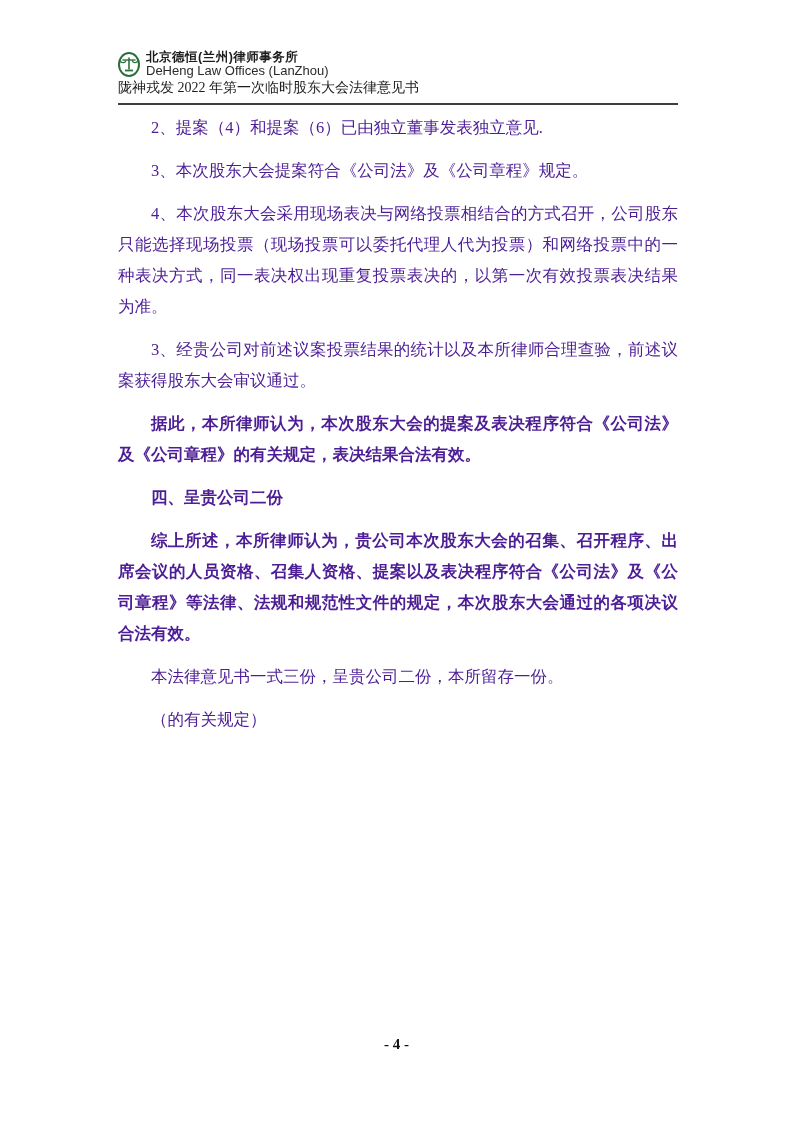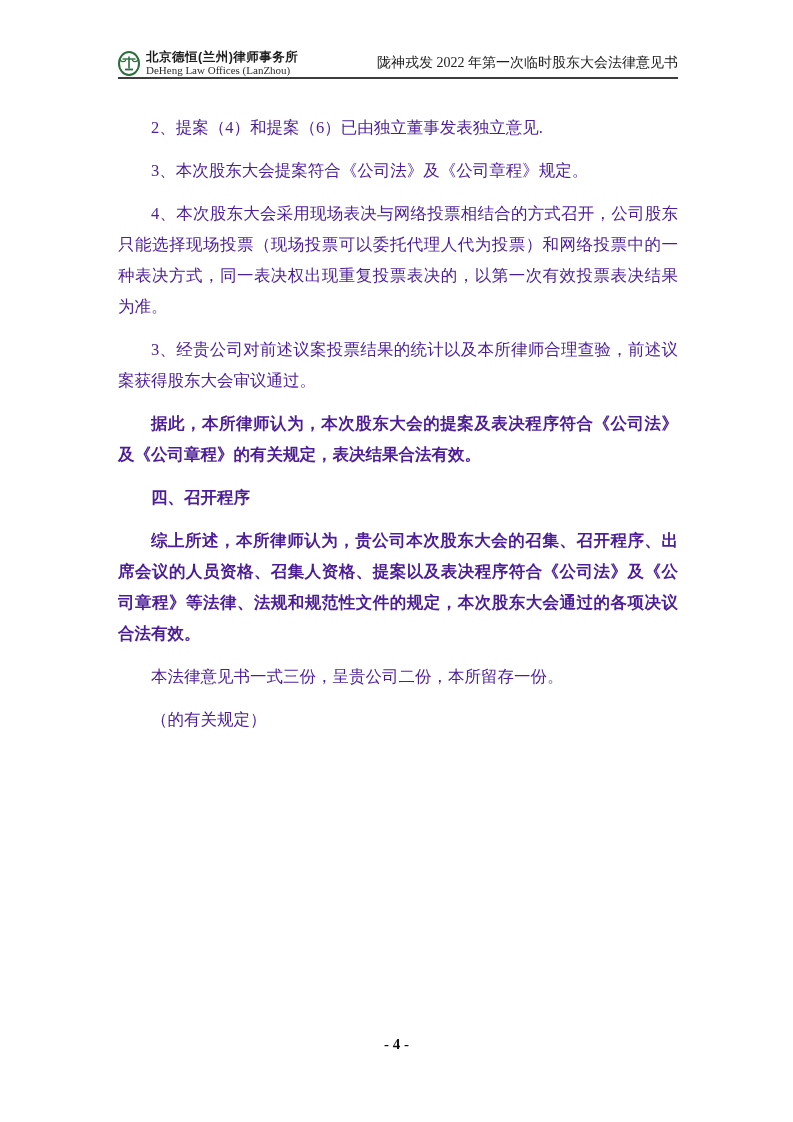--- a/index.html
+++ b/index.html
@@ -18,22 +18,24 @@
     color: #151515;
   }
   
   .header {
     position: absolute;
     left: 118px;
     top: 50px;
     width: 560px;
     display: flex;
     justify-content: space-between;
-    align-items: center;
+    align-items: flex-start;
     border-bottom: 2px solid #3d3d3d;
+    padding-bottom: 5px;
+    flex-direction: column;
   }
   .brand {
     display: flex;
     align-items: center;
     gap: 6px;
   }
   .brand-logo {
     width: 22px;
     height: 25px;
     flex: 0 0 auto;
@@ -44,22 +46,22 @@
     line-height: 1.15;
   }
   .brand-cn {
     font-family: "Liberation Sans", "DejaVu Sans", sans-serif;
     font-size: 12.5px;
     font-weight: bold;
     color: #1c1c1c;
     letter-spacing: 0.5px;
   }
   .brand-en {
-    font-family: Liberation Serif, serif;
-    font-size: 11px;
+    font-family: Liberation Sans, sans-serif;
+    font-size: 13px;
     color: #2a2a2a;
   }
   .doc-title {
     font-size: 14px;
     color: #1c1c1c;
     padding-bottom: 1px;
     white-space: nowrap;
   }
   
   .content {
@@ -119,21 +121,21 @@
     </div>
     <div class="doc-title">陇神戎发 2022 年第一次临时股东大会法律意见书</div>
   </div>
 
   <div class="content">
       <p>2、提案（4）和提案（6）已由独立董事发表独立意见.</p>
       <p>3、本次股东大会提案符合《公司法》及《公司章程》规定。</p>
       <p>4、本次股东大会采用现场表决与网络投票相结合的方式召开，公司股东只能选择现场投票（现场投票可以委托代理人代为投票）和网络投票中的一种表决方式，同一表决权出现重复投票表决的，以第一次有效投票表决结果为准。</p>
       <p>3、经贵公司对前述议案投票结果的统计以及本所律师合理查验，前述议案获得股东大会审议通过。</p>
       <p class="b">据此，本所律师认为，本次股东大会的提案及表决程序符合《公司法》及《公司章程》的有关规定，表决结果合法有效。</p>
-      <p class="b heading">四、召开程序</p>
+      <p class="b heading">四、呈贵公司二份</p>
       <p class="b">综上所述，本所律师认为，贵公司本次股东大会的召集、召开程序、出席会议的人员资格、召集人资格、提案以及表决程序符合《公司法》及《公司章程》等法律、法规和规范性文件的规定，本次股东大会通过的各项决议合法有效。</p>
       <p>本法律意见书一式三份，呈贵公司二份，本所留存一份。</p>
       <p>（的有关规定）</p>
     </div>
 
   <div class="footer">- 4 -</div>
 
 </div>
 
 </body></html>

